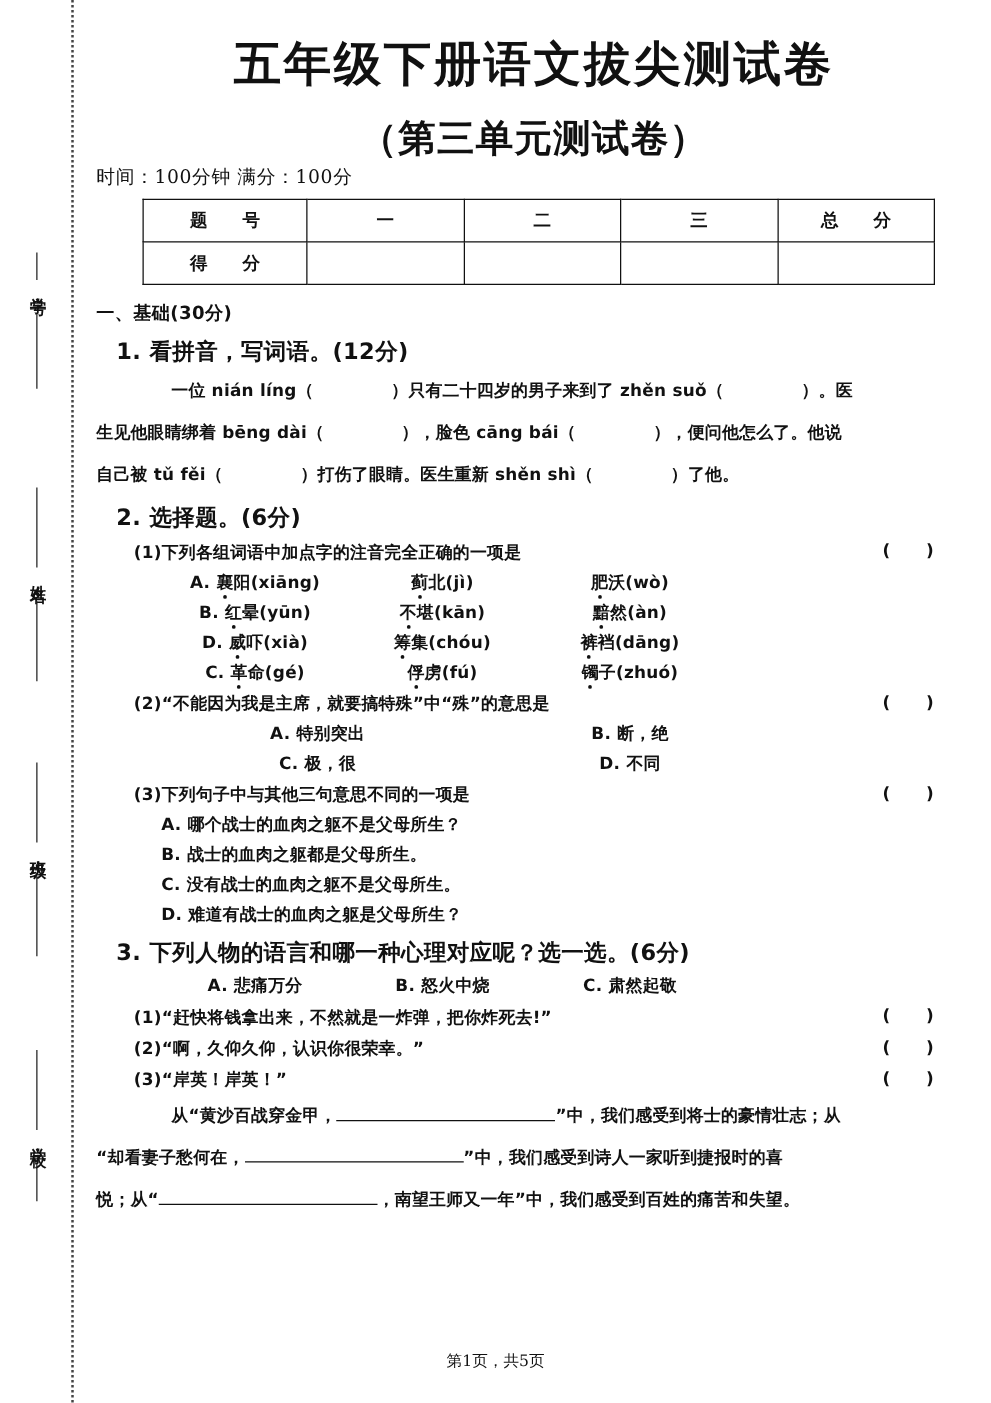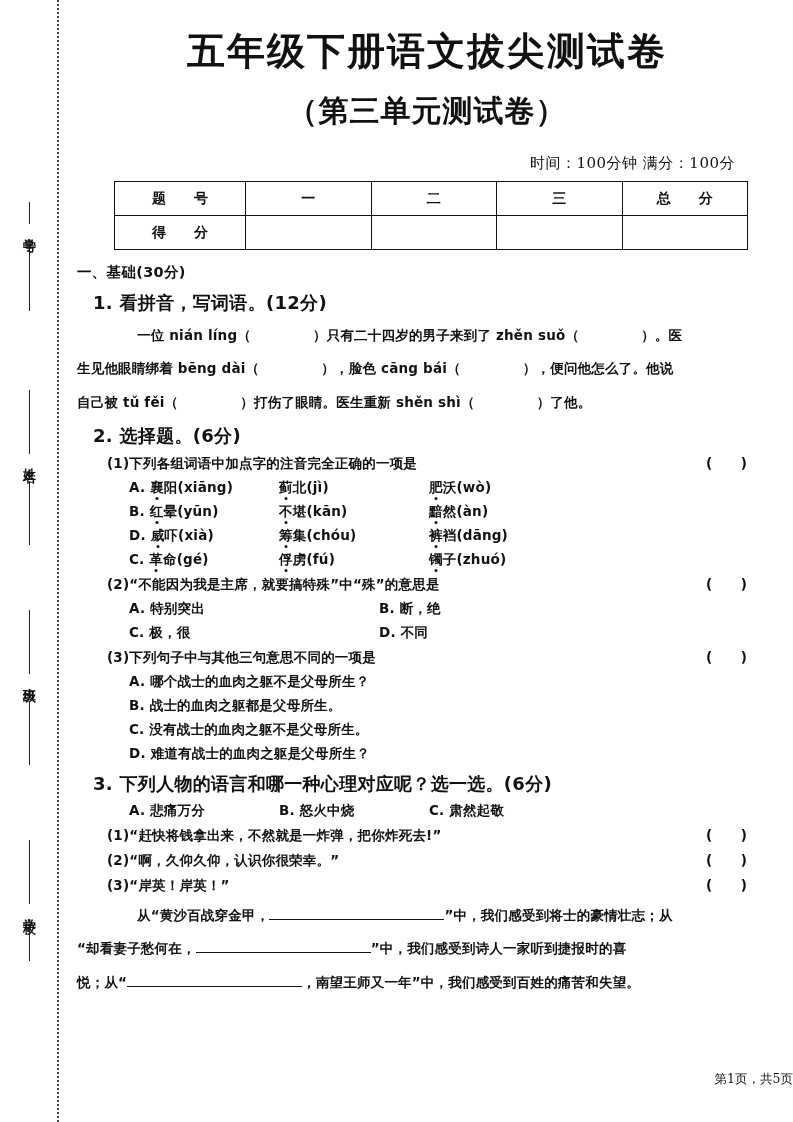--- a/index.html
+++ b/index.html
@@ -62,23 +62,22 @@
     font-family:"DejaVu Serif","Liberation Serif",serif;
   }
   .subtitle{
     text-align:center;
     font-size:30px;
     font-weight:700;
     letter-spacing:1px;
     margin-top:14px;
   }
   .exam-meta{
-    text-align:right;
+    text-align:left;
     font-size:15px;
-    margin-top:22px;
     padding-right:42px;
     letter-spacing:0.5px;
   }
 
   
   table.score-table{
     border-collapse:collapse;
     margin-top:8px;
     margin-left:37px;
     width:634px;
@@ -115,20 +114,21 @@
     position:relative;
     letter-spacing:0.2px;
   }
   .paren{position:absolute;right:18px;top:0;letter-spacing:12px;}
   .opt-row{
     font-size:13.5px;margin-top:6px;margin-left:52px;
     font-family:"DejaVu Sans","Liberation Sans",sans-serif;
     font-weight:600;
     display:flex;
     letter-spacing:0.2px;
+    text-align:center;
   }
   .opt-row .cell{width:150px;}
   .opt-row .cell.wide{width:250px;}
   .opt-line{
     font-size:13.5px;margin-top:6px;margin-left:52px;
     font-family:"DejaVu Sans","Liberation Sans",sans-serif;
     font-weight:600;
     letter-spacing:0.2px;
   }
   .dotted{position:relative;}
@@ -150,22 +150,22 @@
   }
   .para.indent{text-indent:60px;}
   .blank{
     display:inline-block;
     border-bottom:1.2px solid #111;
     height:15px;
   }
   .brk{display:inline-block;width:62px;}
 
   .footer{
-    position:absolute;left:0;right:0;bottom:34px;
-    text-align:right;font-size:12.5px;
+    position:absolute;left:0;right:0;bottom:24px;
+    text-align:center;font-size:12.5px;
     font-family:"DejaVu Serif","Liberation Serif",serif;
   }
 </style>
 </head>
 <body>
 
 <div class="page">
 
   <div class="margin-strip">
     <div class="cut-line"></div>

